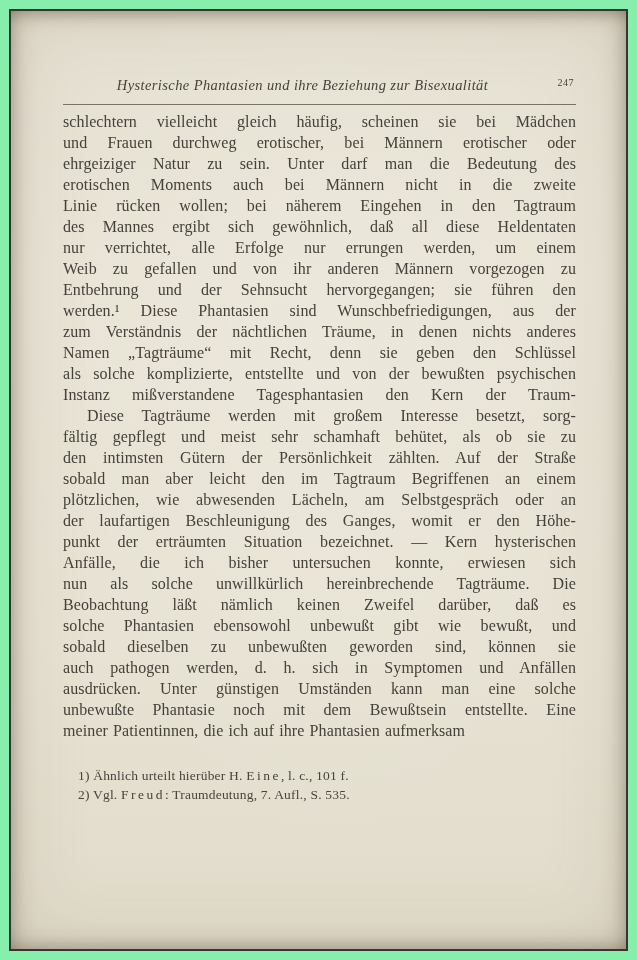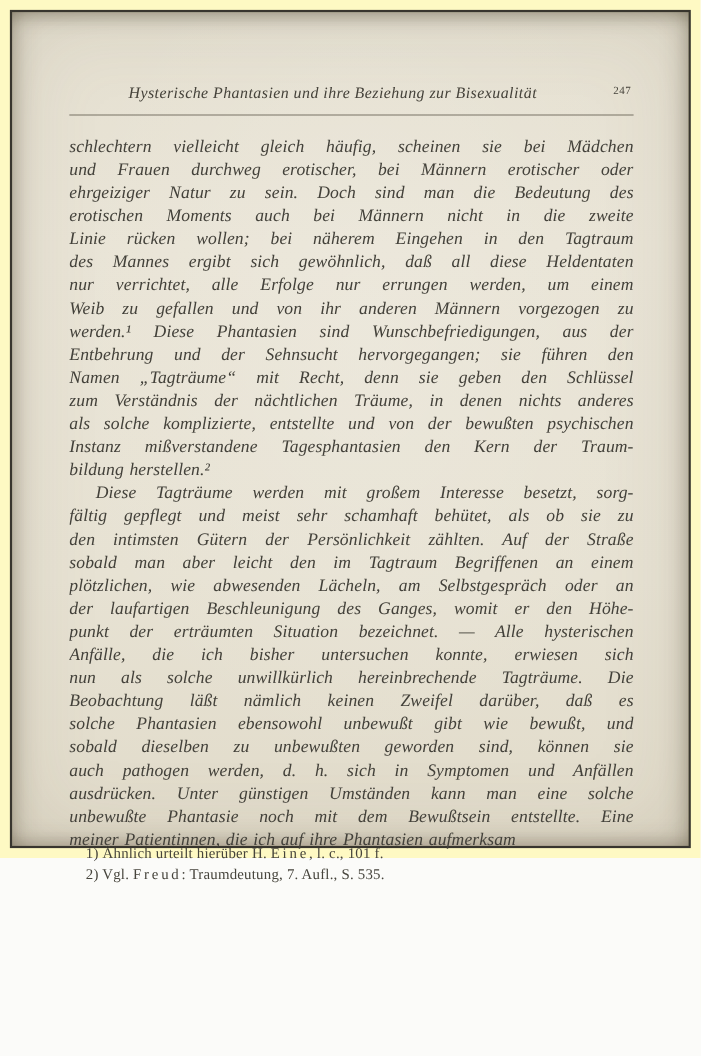--- a/index.html
+++ b/index.html
@@ -7,22 +7,22 @@
     padding: 0;
     background: #fbfbf9;
     width: 637px;
     height: 960px;
     overflow: hidden;
     font-family: "Liberation Serif", "DejaVu Serif", serif;
   }
   .scan {
     position: relative;
     width: 637px;
-    height: 780px;
-    background: #fef9c3;
+    height: 960px;
+    background: #86efac;
   }
   .paper {
     position: absolute;
     left: 9px;
     top: 9px;
     right: 9px;
     bottom: 9px;
     border: 2px solid #38352e;
     background:
       radial-gradient(ellipse at 52% 38%, rgba(255,255,255,0.15), rgba(0,0,0,0) 62%),
@@ -58,27 +58,26 @@
     right: 2px;
     top: 0;
     font-size: 10px;
     font-style: normal;
     letter-spacing: 0.5px;
   }
   .body-text {
     position: absolute;
     left: 52px;
     right: 50px;
-    top: 112px;
+    top: 100px;
     color: #43413a;
     font-size: 16px;
     line-height: 21px;
     letter-spacing: 0.1px;
     word-spacing: 1px;
-    font-style: italic;
   }
   .para { margin: 0; }
   .tline {
     text-align: justify;
     text-align-last: justify;
     white-space: normal;
     height: 21px;
     overflow: hidden;
   }
   .tline.lastline { text-align-last: left; }
@@ -104,42 +103,41 @@
 
     <div class="running-header">
       <span class="header-title">Hysterische Phantasien und ihre Beziehung zur Bisexualität</span>
       <span class="header-page-number">247</span>
     </div>
 
     <div class="body-text" id="body-text">
         <div class="para">
           <div class="tline">schlechtern vielleicht gleich häufig, scheinen sie bei Mädchen</div>
           <div class="tline">und Frauen durchweg erotischer, bei Männern erotischer oder</div>
-          <div class="tline">ehrgeiziger Natur zu sein. Doch sind man die Bedeutung des</div>
+          <div class="tline">ehrgeiziger Natur zu sein. Unter darf man die Bedeutung des</div>
           <div class="tline">erotischen Moments auch bei Männern nicht in die zweite</div>
           <div class="tline">Linie rücken wollen; bei näherem Eingehen in den Tagtraum</div>
           <div class="tline">des Mannes ergibt sich gewöhnlich, daß all diese Heldentaten</div>
           <div class="tline">nur verrichtet, alle Erfolge nur errungen werden, um einem</div>
           <div class="tline">Weib zu gefallen und von ihr anderen Männern vorgezogen zu</div>
+          <div class="tline">Entbehrung und der Sehnsucht hervorgegangen; sie führen den</div>
           <div class="tline">werden.¹ Diese Phantasien sind Wunschbefriedigungen, aus der</div>
-          <div class="tline">Entbehrung und der Sehnsucht hervorgegangen; sie führen den</div>
+          <div class="tline">zum Verständnis der nächtlichen Träume, in denen nichts anderes</div>
           <div class="tline">Namen „Tagträume“ mit Recht, denn sie geben den Schlüssel</div>
-          <div class="tline">zum Verständnis der nächtlichen Träume, in denen nichts anderes</div>
           <div class="tline">als solche komplizierte, entstellte und von der bewußten psychischen</div>
           <div class="tline">Instanz mißverstandene Tagesphantasien den Kern der Traum-</div>
-          <div class="tline lastline">bildung herstellen.²</div>
         </div>
         <div class="para indent">
           <div class="tline">Diese Tagträume werden mit großem Interesse besetzt, sorg-</div>
           <div class="tline">fältig gepflegt und meist sehr schamhaft behütet, als ob sie zu</div>
           <div class="tline">den intimsten Gütern der Persönlichkeit zählten. Auf der Straße</div>
           <div class="tline">sobald man aber leicht den im Tagtraum Begriffenen an einem</div>
           <div class="tline">plötzlichen, wie abwesenden Lächeln, am Selbstgespräch oder an</div>
           <div class="tline">der laufartigen Beschleunigung des Ganges, womit er den Höhe-</div>
-          <div class="tline">punkt der erträumten Situation bezeichnet. — Alle hysterischen</div>
+          <div class="tline">punkt der erträumten Situation bezeichnet. — Kern hysterischen</div>
           <div class="tline">Anfälle, die ich bisher untersuchen konnte, erwiesen sich</div>
           <div class="tline">nun als solche unwillkürlich hereinbrechende Tagträume. Die</div>
           <div class="tline">Beobachtung läßt nämlich keinen Zweifel darüber, daß es</div>
           <div class="tline">solche Phantasien ebensowohl unbewußt gibt wie bewußt, und</div>
           <div class="tline">sobald dieselben zu unbewußten geworden sind, können sie</div>
           <div class="tline">auch pathogen werden, d. h. sich in Symptomen und Anfällen</div>
           <div class="tline">ausdrücken. Unter günstigen Umständen kann man eine solche</div>
           <div class="tline">unbewußte Phantasie noch mit dem Bewußtsein entstellte. Eine</div>
           <div class="tline lastline">meiner Patientinnen, die ich auf ihre Phantasien aufmerksam</div>
         </div>

